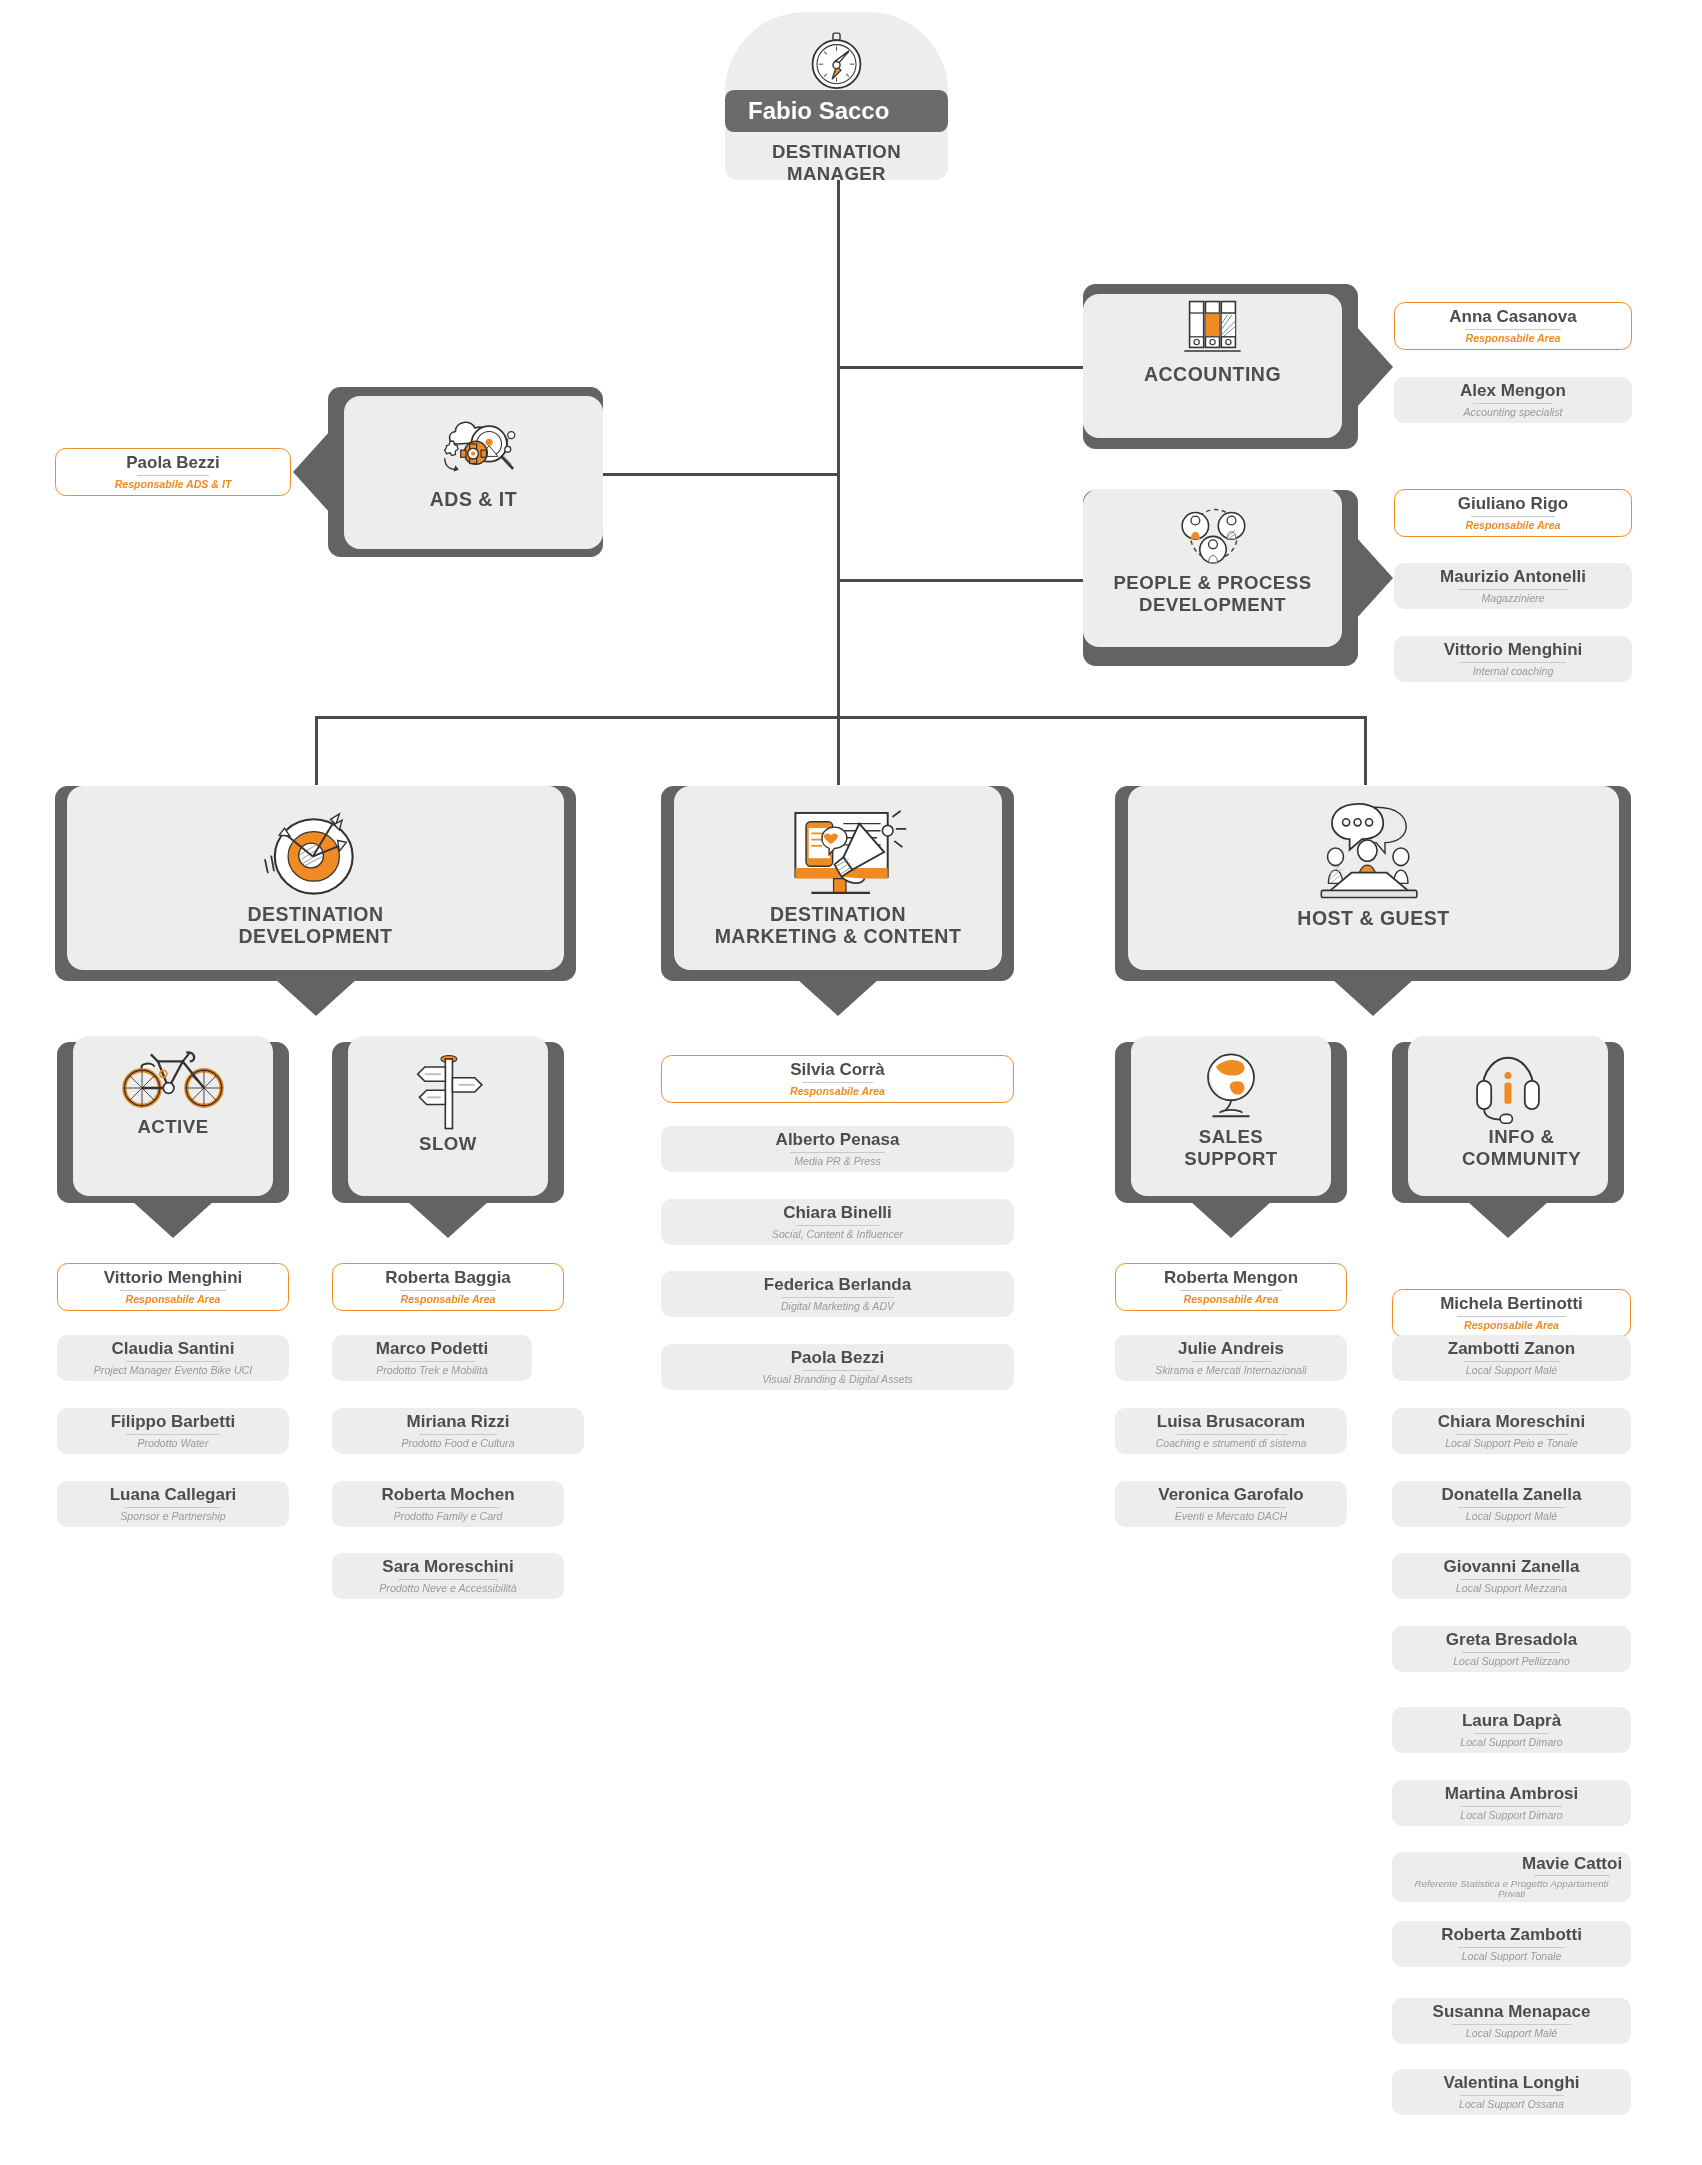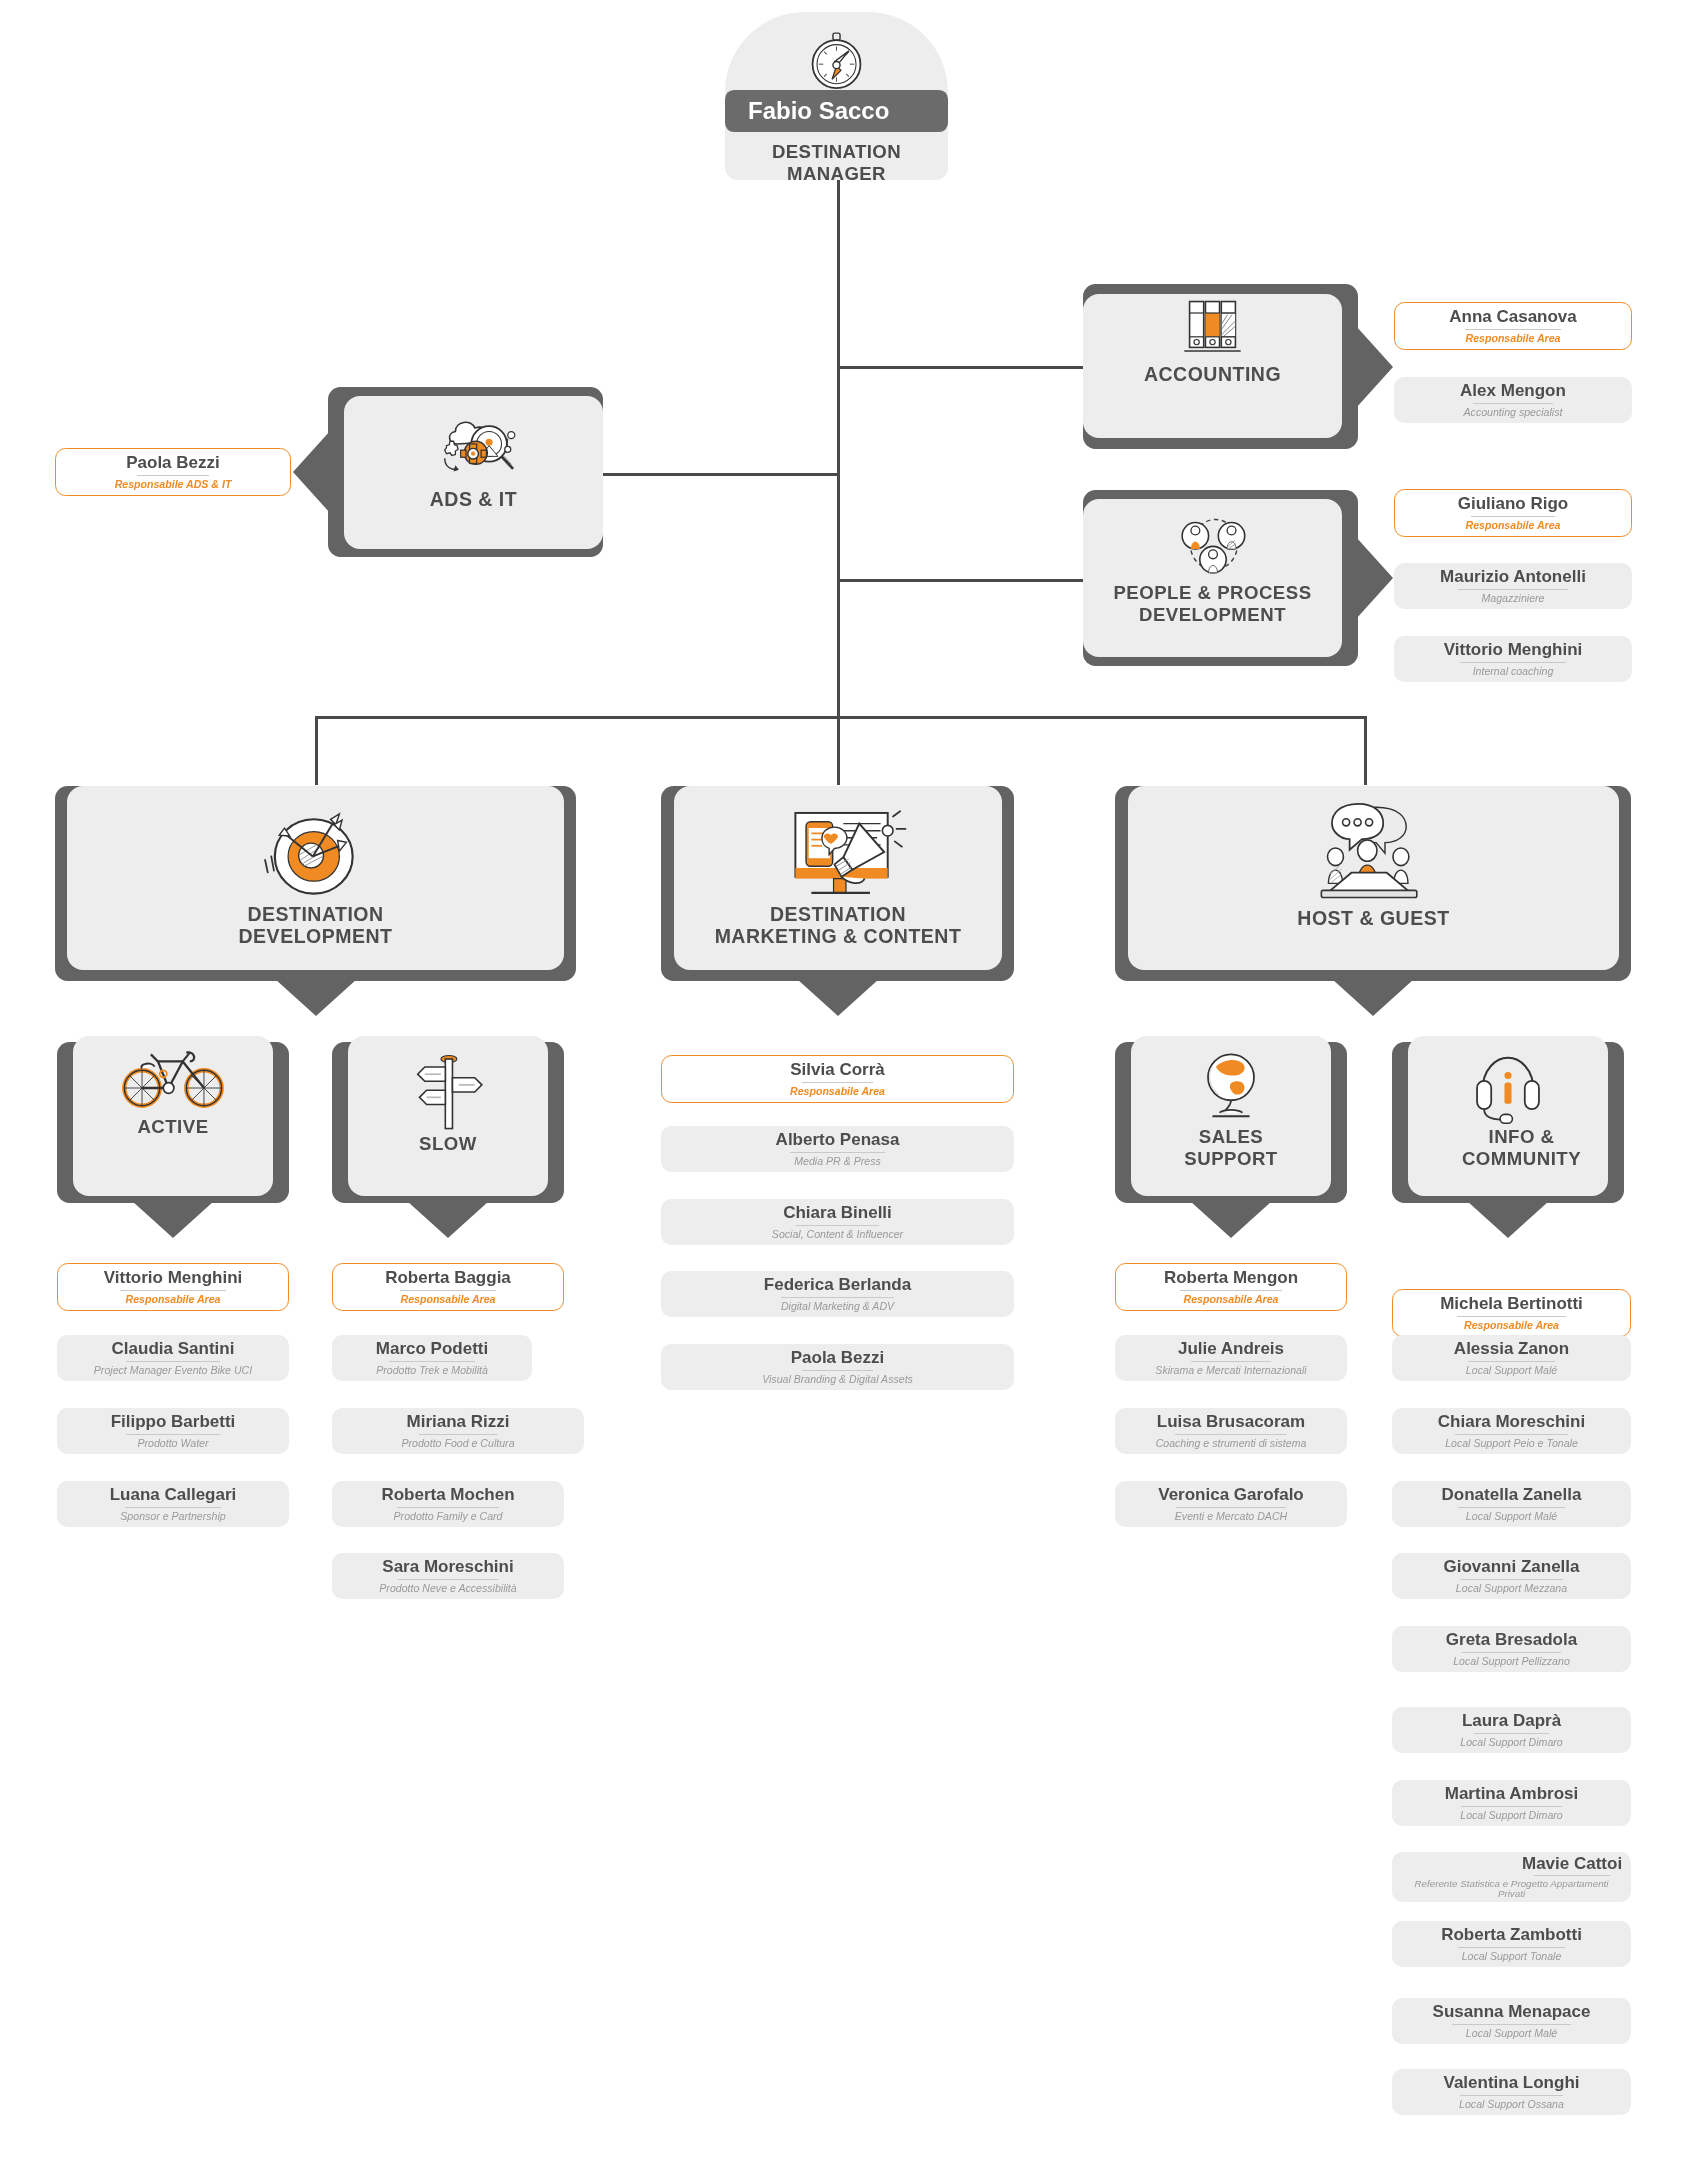--- a/index.html
+++ b/index.html
@@ -237,21 +237,21 @@
   <div class="pill lead" style="left:1394px; top:302px; width:238px; height:48px;">
     <div class="pname">Anna Casanova</div>
     <div class="prole">Responsabile Area</div>
   </div>
   <div class="pill" style="left:1394px; top:377px; width:238px; height:46px;">
     <div class="pname">Alex Mengon</div>
     <div class="prole">Accounting specialist</div>
   </div>
 
   <div class="bracket-right" style="left:1083px; top:490px; width:275px; height:176px;"></div>
-  <div class="dept" style="left:1083px; top:499px; width:259px; height:158px; padding-top:12.4px;">
+  <div class="dept" style="left:1083px; top:489px; width:259px; height:158px; padding-top:12.4px;">
     <div class="icon-wrap" style="height:69px;">
       <svg width="80" height="67" viewBox="0 0 90 76">
         <path d="M30 16 C40 6, 56 6, 64 16" fill="none" stroke="#444" stroke-width="1.6" stroke-dasharray="5 4"></path>
         <path d="M22 26 C14 44, 26 62, 40 64" fill="none" stroke="#444" stroke-width="1.6" stroke-dasharray="5 4"></path>
         <path d="M70 26 C78 44, 66 62, 52 64" fill="none" stroke="#444" stroke-width="1.6" stroke-dasharray="5 4"></path>
         <circle cx="25" cy="27" r="15" fill="#fff" stroke="#333" stroke-width="1.8"></circle>
         <circle cx="25" cy="21" r="5" fill="#fff" stroke="#333" stroke-width="1.5"></circle>
         <path d="M20 42 C20 31, 30 31, 30 42 Z" fill="#ef8b22"></path>
         <circle cx="66" cy="27" r="15" fill="#fff" stroke="#333" stroke-width="1.8"></circle>
         <circle cx="66" cy="21" r="5" fill="#fff" stroke="#333" stroke-width="1.5"></circle>
@@ -582,21 +582,21 @@
     <div class="dept-title" style="font-size:18.6px;margin-left:27px;">
       <div>INFO &amp;</div>
       <div>COMMUNITY</div>
     </div>
   </div>
   <div class="pill lead" style="left:1392px; top:1263px; width:239px; height:48px;margin-top:26px;">
     <div class="pname">Michela Bertinotti</div>
     <div class="prole">Responsabile Area</div>
   </div>
   <div class="pill" style="left:1392px; top:1335px; width:239px; height:46px;">
-    <div class="pname">Alessia Zanon</div>
+    <div class="pname">Zambotti Zanon</div>
     <div class="prole">Local Support Malé</div>
   </div>
   <div class="pill" style="left:1392px; top:1408px; width:239px; height:46px;">
     <div class="pname">Chiara Moreschini</div>
     <div class="prole">Local Support Peio e Tonale</div>
   </div>
   <div class="pill" style="left:1392px; top:1481px; width:239px; height:46px;">
     <div class="pname">Donatella Zanella</div>
     <div class="prole">Local Support Malé</div>
   </div>

